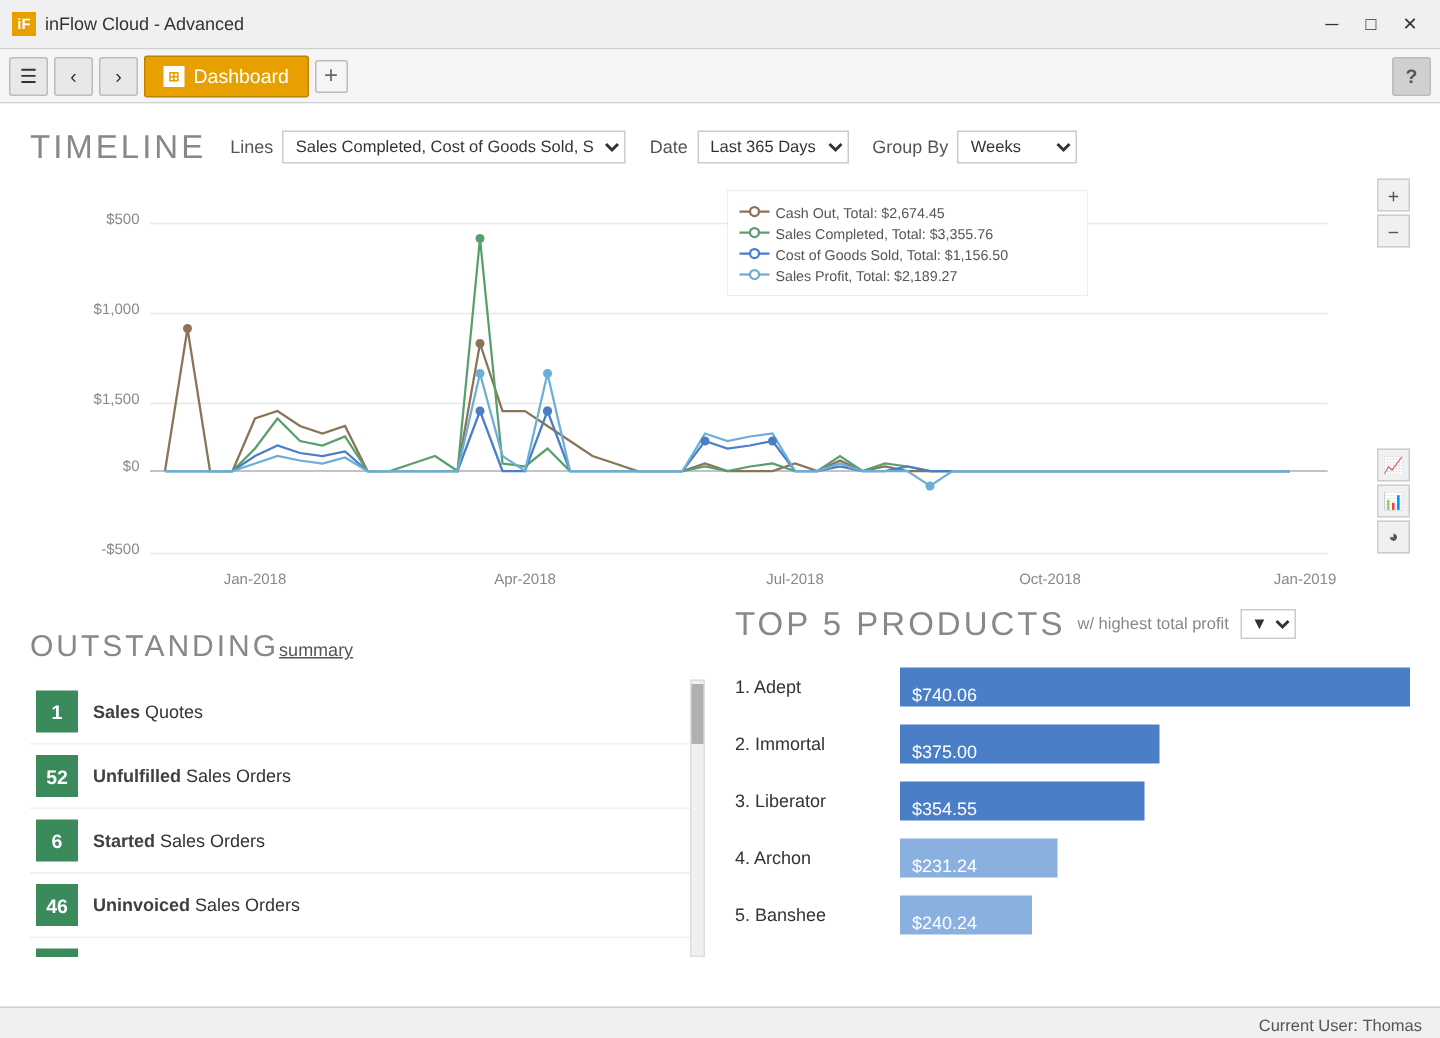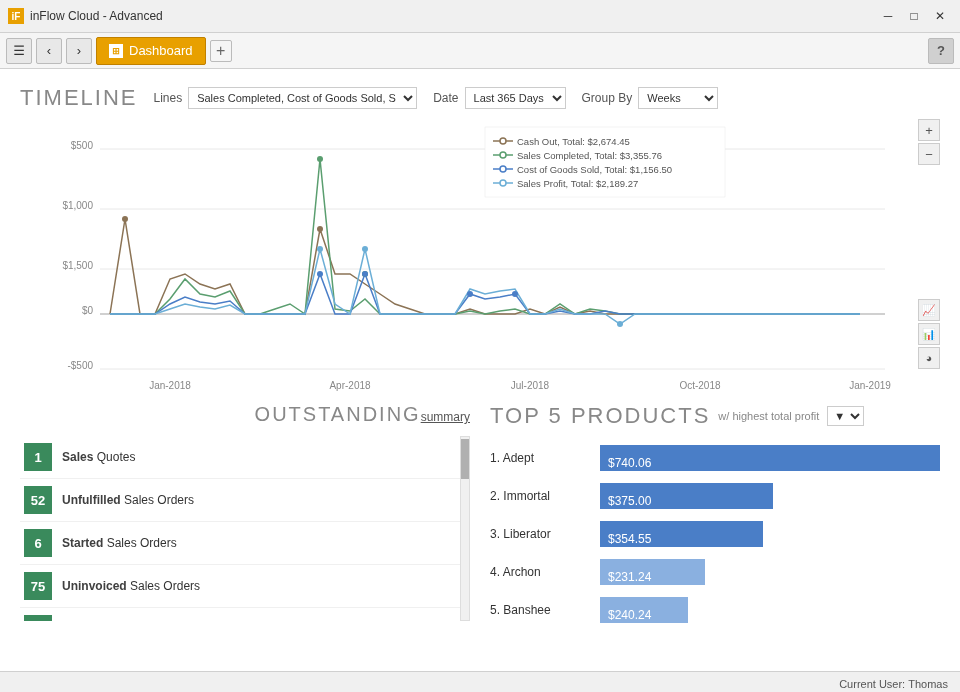--- a/index.html
+++ b/index.html
@@ -238,22 +238,23 @@
       gap: 20px;
       height: 220px;
     }
     .outstanding-section {
       flex: 1;
       min-width: 0;
     }
     .outstanding-header {
       display: flex;
       align-items: baseline;
-      justify-content: flex-end;
+      justify-content: flex-start;
       margin-bottom: 10px;
+      margin-top: 17px;
     }
     .summary-link {
       color: #555;
       text-decoration: underline;
       font-size: 12px;
       cursor: pointer;
     }
     .outstanding-list-wrapper {
       display: flex;
       gap: 0;
@@ -529,21 +530,21 @@
   </div>
             <div class="outstanding-item">
     <div class="outstanding-badge">52</div>
     <span class="outstanding-text"><strong>Unfulfilled</strong> Sales Orders</span>
   </div>
             <div class="outstanding-item">
     <div class="outstanding-badge">6</div>
     <span class="outstanding-text"><strong>Started</strong> Sales Orders</span>
   </div>
             <div class="outstanding-item">
-    <div class="outstanding-badge">75</div>
+    <div class="outstanding-badge">46</div>
     <span class="outstanding-text"><strong>Uninvoiced</strong> Sales Orders</span>
   </div>
             <div class="outstanding-item">
     <div class="outstanding-badge">3</div>
 
   </div>
           </div>
         <div class="scrollbar-track">
           <div class="scrollbar-thumb"></div>
         </div>

